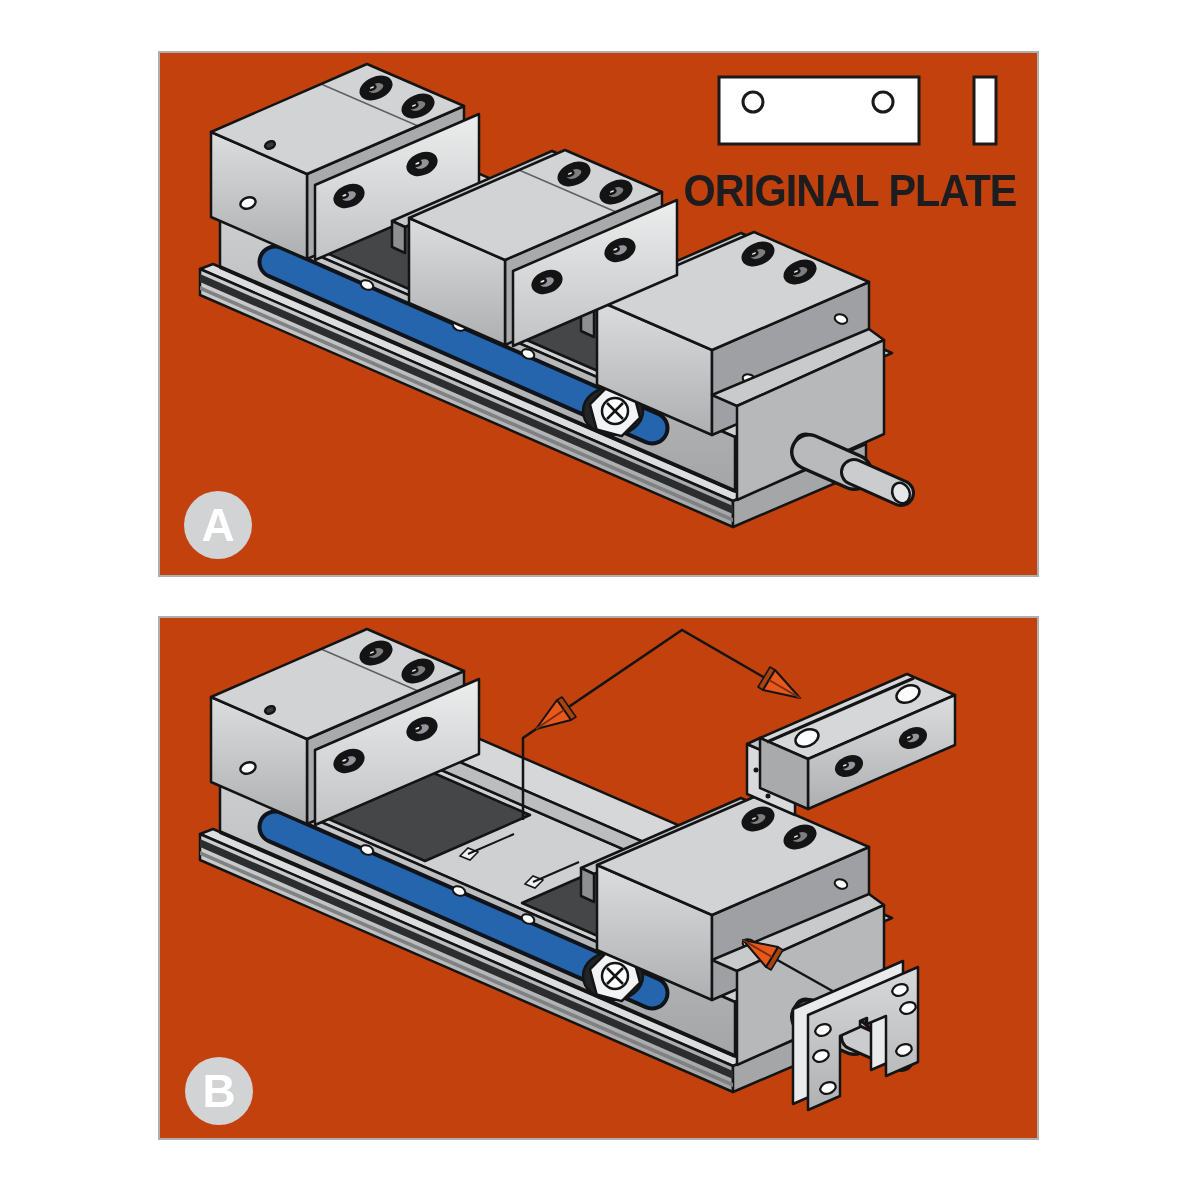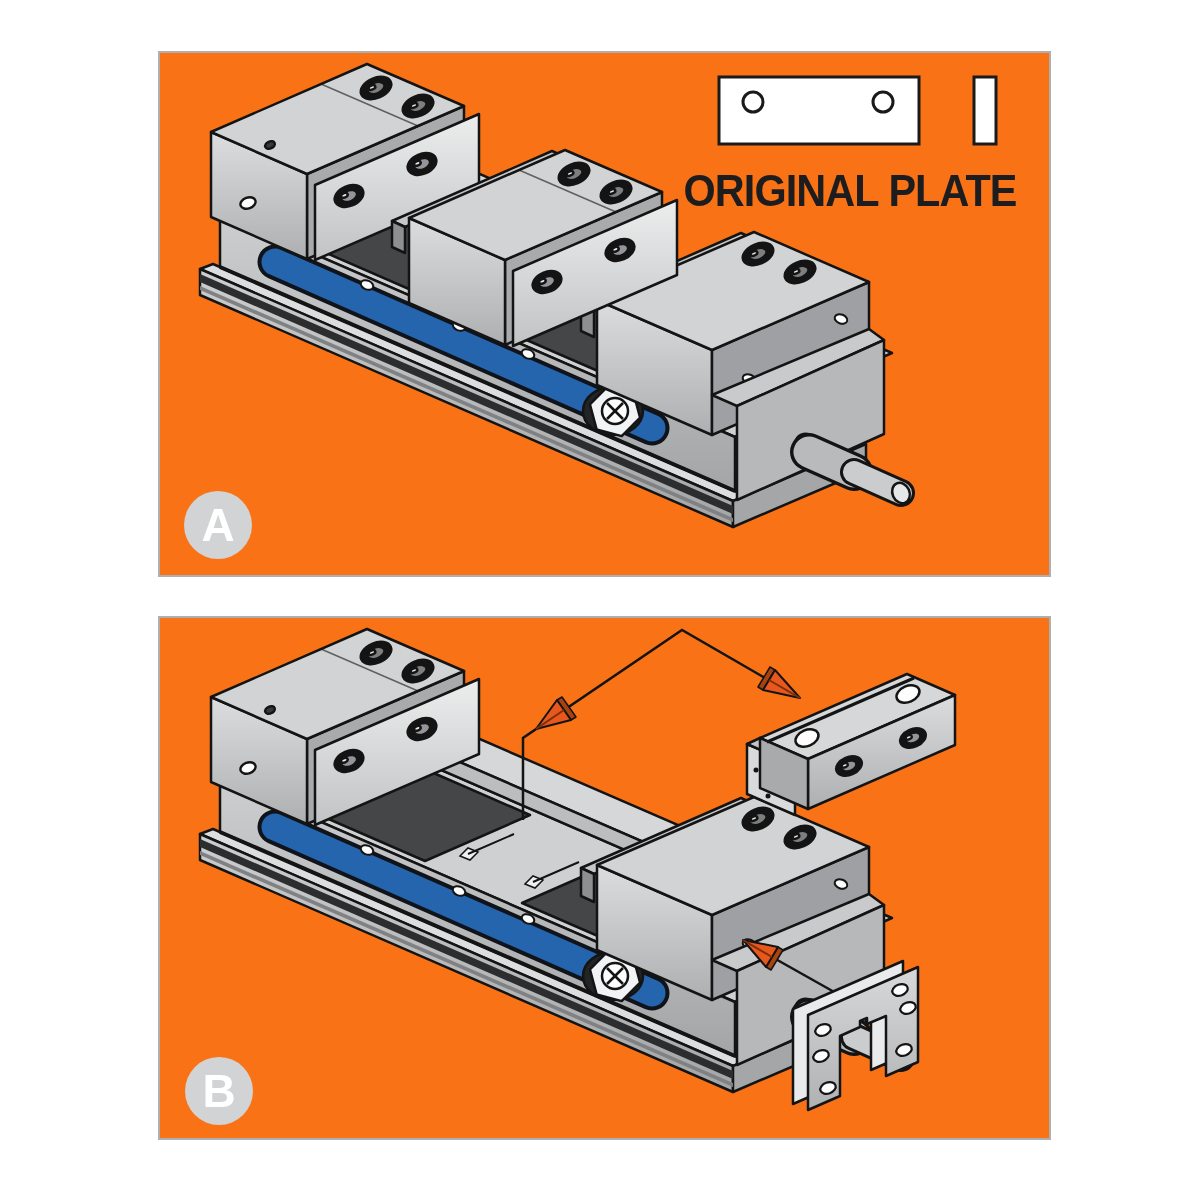--- a/index.html
+++ b/index.html
@@ -1,18 +1,18 @@
 <!DOCTYPE html>
 <html><head>
 <meta charset="utf-8">
 <style>
   html,body{margin:0;padding:0;background:#ffffff;}
   .page{position:relative;width:1200px;height:1200px;background:#ffffff;overflow:hidden;
         font-family:"Liberation Sans",sans-serif;}
-  .panel{position:absolute;background:#f97316;border:2px solid #aeafb1;padding-left:12px;}
+  .panel{position:absolute;background:#c2410c;border:2px solid #aeafb1;}
   #panel-a{left:158px;top:51px;width:877px;height:522px;}
   #panel-b{left:158px;top:616px;width:877px;height:520px;}
   .panel svg{position:absolute;left:0;top:0;}
   .badge{position:absolute;width:68px;height:68px;border-radius:50%;background:#d2d3d5;
          color:#ffffff;font-weight:bold;font-size:46px;line-height:68px;text-align:center;}
   #badge-a{left:24px;top:438px;}
   #badge-b{left:25px;top:439px;}
   .caption{position:absolute;left:488px;top:112px;width:404px;text-align:center;
            font-size:45px;font-weight:bold;color:#1d1d1f;letter-spacing:-1px;
            transform:scaleX(.92);white-space:nowrap;}

